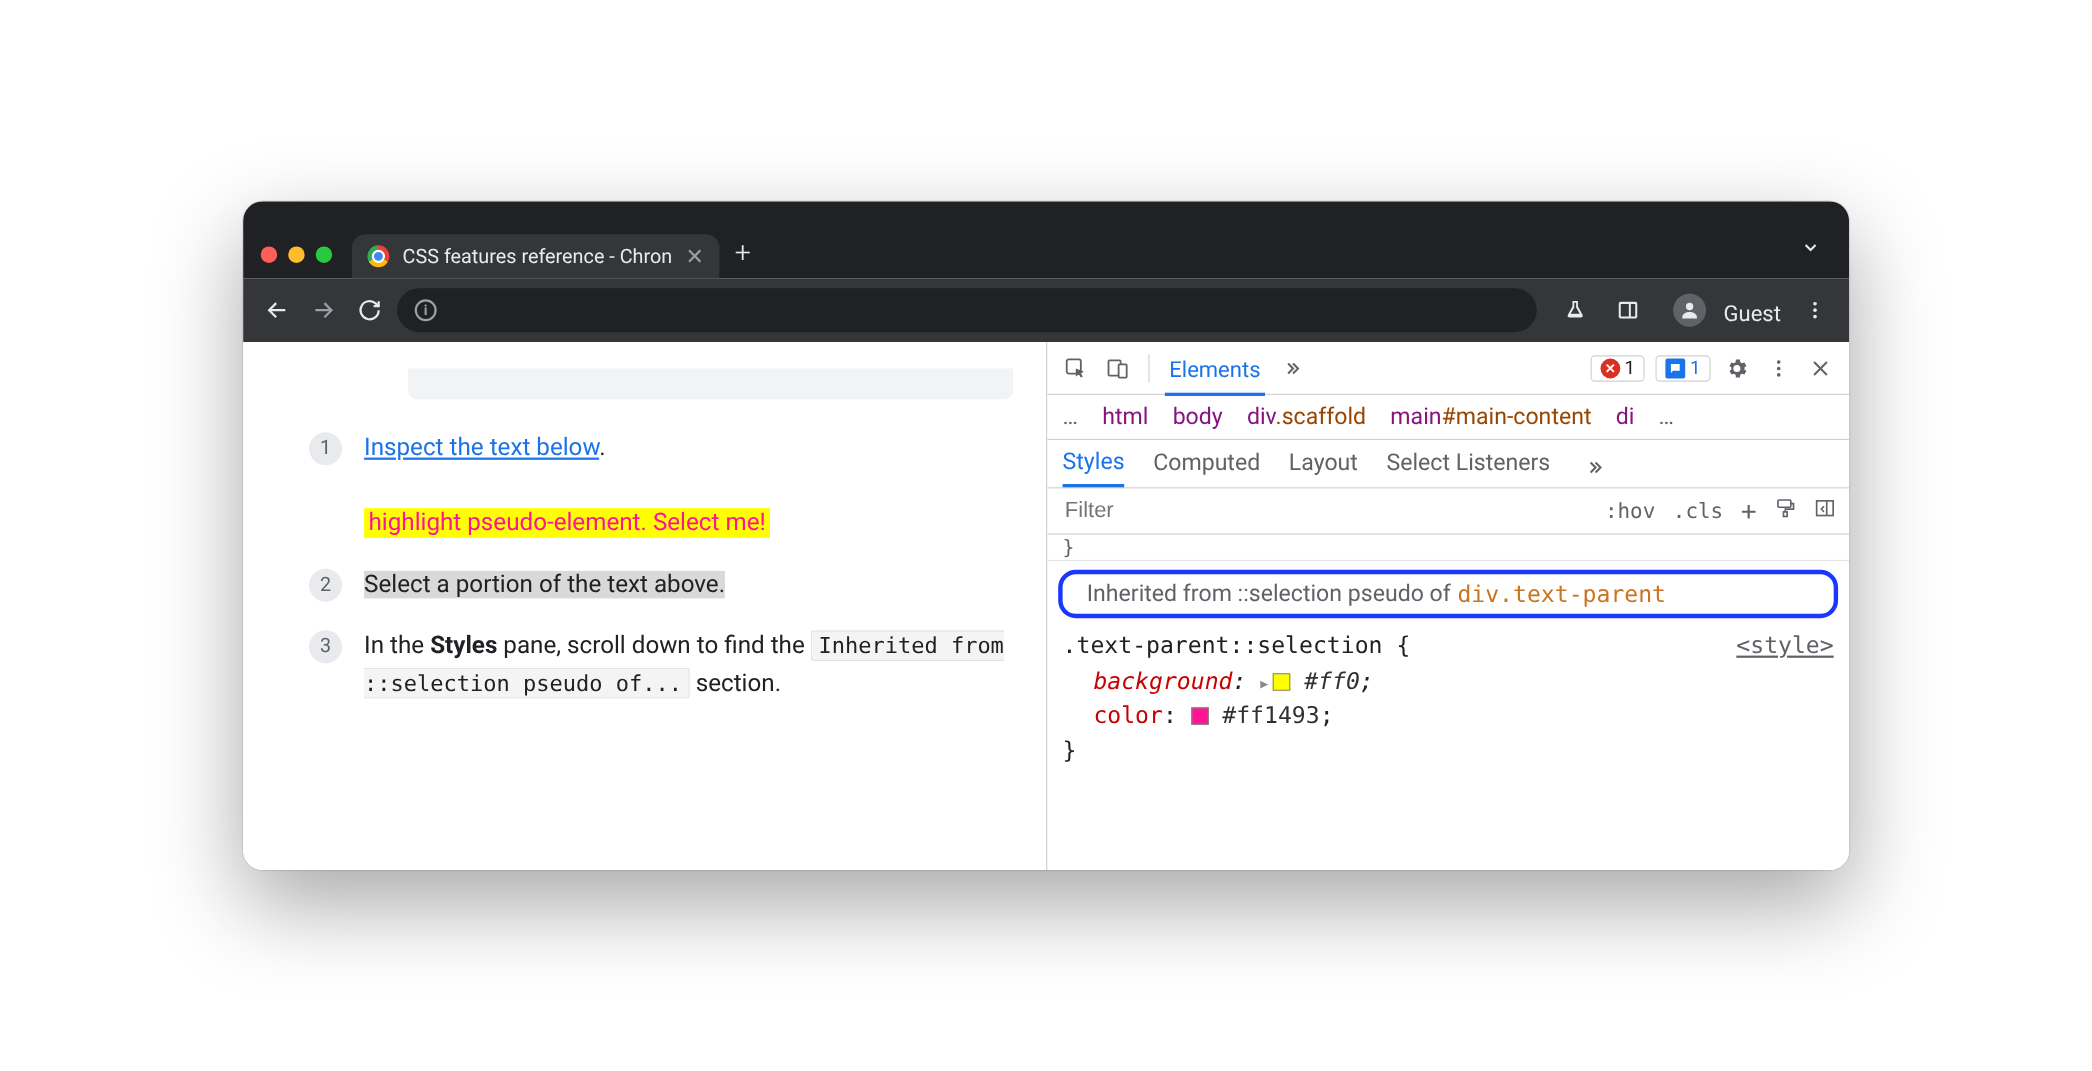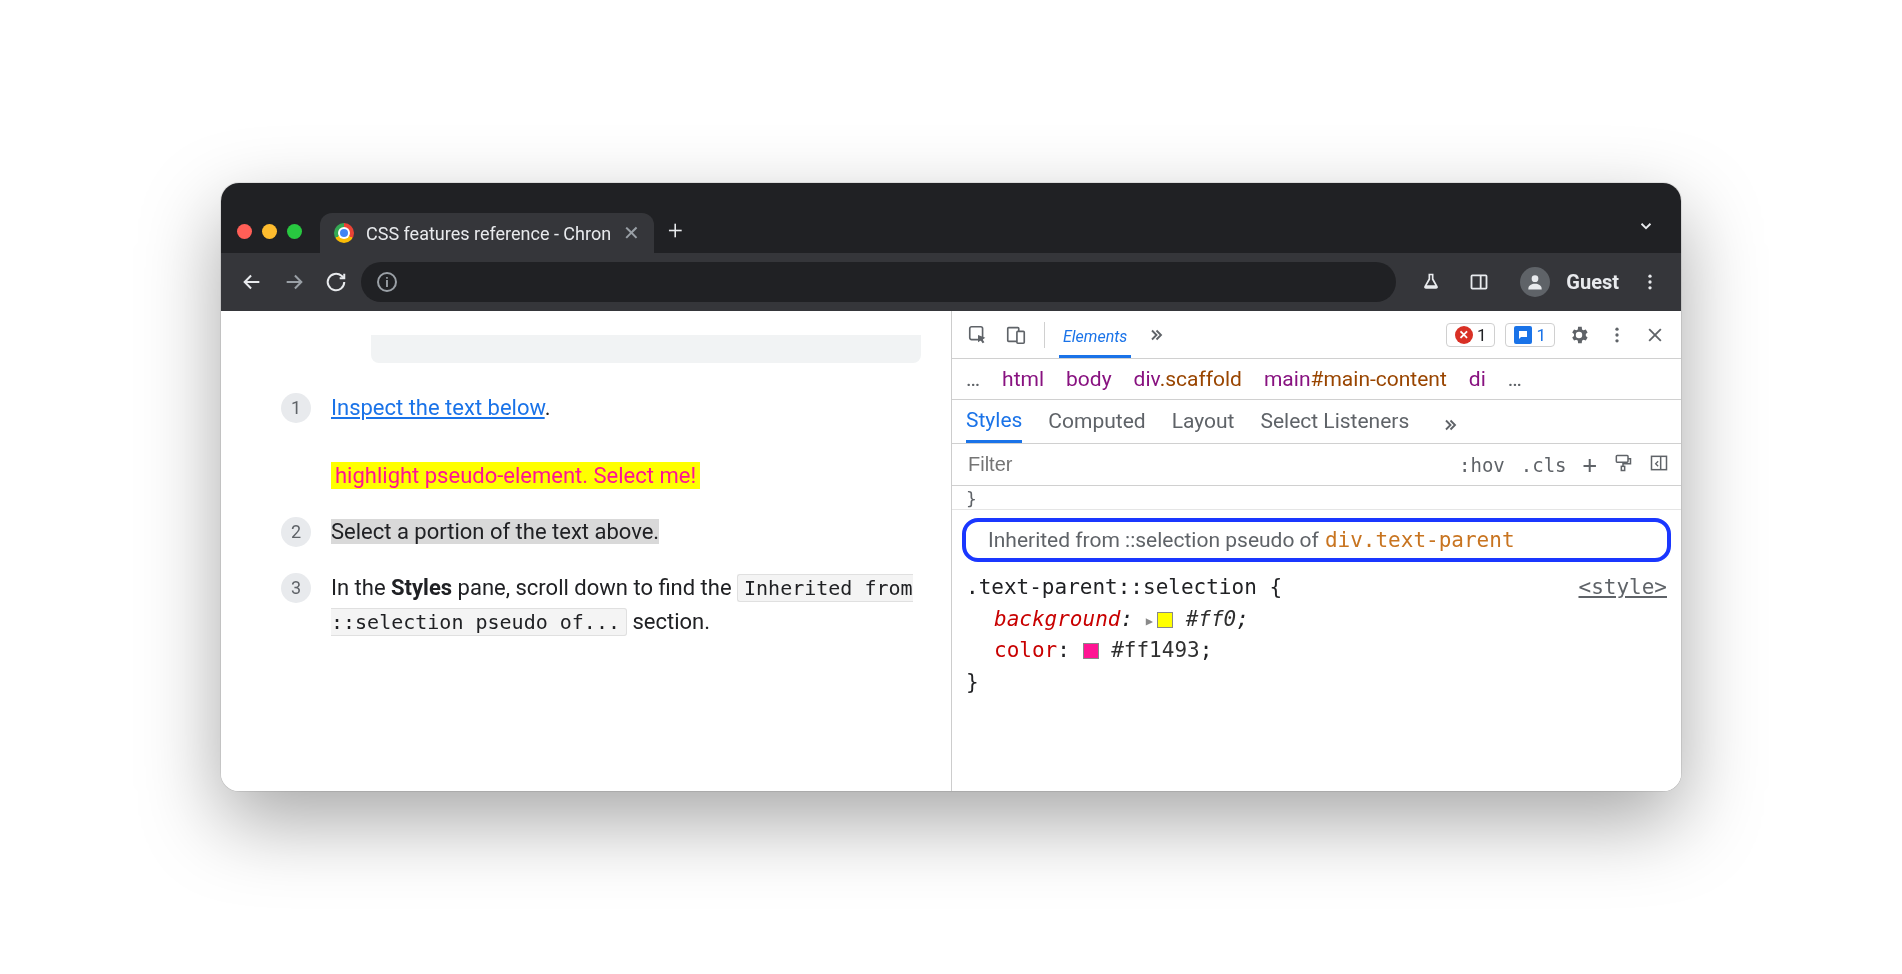--- a/index.html
+++ b/index.html
@@ -53,21 +53,21 @@
   .toolbar {
     background:#35363a; display:flex; align-items:center; padding: 8px 14px; gap:8px;
     height:58px;
   }
   .tbtn{color:#9aa0a6;width:34px;height:34px;display:flex;align-items:center;justify-content:center;font-size:22px;border-radius:50%;}
   .tbtn.active{color:#e8eaed;}
   .omnibox{flex:1;background:#202124;border-radius:30px;height:40px;display:flex;align-items:center;padding:0 16px;color:#9aa0a6;font-size:20px;gap:10px;}
   .omni-info{border:2px solid #9aa0a6;border-radius:50%;width:20px;height:20px;display:flex;align-items:center;justify-content:center;font-size:13px;font-weight:bold;}
   .omni-host{color:#e8eaed;}
   .omni-rest{color:#9aa0a6;}
-  .guest-chip{display:flex;align-items:center;gap:16px;color:#e8eaed;font-size:20px;margin-left:10px;font-weight:bold;}
+  .guest-chip{display:flex;align-items:flex-end;gap:16px;color:#e8eaed;font-size:20px;margin-left:10px;}
   .avatar{width:30px;height:30px;border-radius:50%;background:#5f6368;display:flex;align-items:center;justify-content:center;}
   .avatar svg{width:20px;height:20px;fill:#e8eaed;}
   .toolbar .right-icons{display:flex;align-items:center;gap:14px;margin-left:10px;}
 
   
   .content { display:flex; height: 480px; background:#fff;}
   .page { flex: 1 1 50%; padding: 24px 30px 30px 60px; font-size:22px; color:#202124; overflow:hidden;}
   .page-top{background:#f1f3f4;height:28px;border-radius:0 0 8px 8px;margin:0 0 28px 90px;}
   ol.steps{list-style:none;counter-reset:step;}
   ol.steps li{counter-increment:step;display:flex;gap:20px;margin-bottom:22px;line-height:1.55;}
@@ -76,21 +76,21 @@
   .link{color:#1a73e8;text-decoration:underline;}
   .hl{background:#ffff00;color:#ff1493;padding:1px 4px;}
   .sel{background:#d9d9d9;}
   .code{font-family:ui-monospace,Menlo,Consolas,monospace;background:#f4f4f4;border:1px solid #e0e0e0;padding:1px 6px;border-radius:3px;font-size:20px;}
   b.bold{font-weight:700;}
 
   
   .devtools{flex:1 1 50%;border-left:1px solid #cdcdcd;display:flex;flex-direction:column;font-size:19px;color:#202124;background:#fff;}
   .dt-top{display:flex;align-items:center;border-bottom:1px solid #d0d0d0;padding:6px 12px;gap:10px;height:48px;}
   .dt-ibtn{width:28px;height:28px;display:flex;align-items:center;justify-content:center;color:#5f6368;}
-  .dt-tab{padding:6px 4px;color:#5f6368;font-size:16px;font-style:italic;}
+  .dt-tab{padding:6px 4px;color:#5f6368;font-size:20px;}
   .dt-tab.active{color:#1a73e8;border-bottom:3px solid #1a73e8;margin-bottom:-9px;padding-bottom:9px;}
   .badge{display:flex;align-items:center;gap:4px;border:1px solid #d0d0d0;border-radius:4px;padding:1px 8px;font-size:17px;}
   .badge.err .bdot{width:18px;height:18px;border-radius:50%;background:#d93025;color:#fff;display:flex;align-items:center;justify-content:center;font-size:12px;font-weight:bold;}
   .badge.info .bsq{width:18px;height:18px;background:#1a73e8;display:flex;align-items:center;justify-content:center;border-radius:2px;}
   .badge.info{color:#1a73e8;}
   .dt-top .spacer{flex:1;}
   .breadcrumb{display:flex;align-items:center;gap:22px;padding:8px 14px;border-bottom:1px solid #d0d0d0;font-size:21px;overflow:hidden;}
   .breadcrumb .dots{color:#5f6368;}
   .bc{color:#881280;}
   .bc-cls{color:#994500;}

